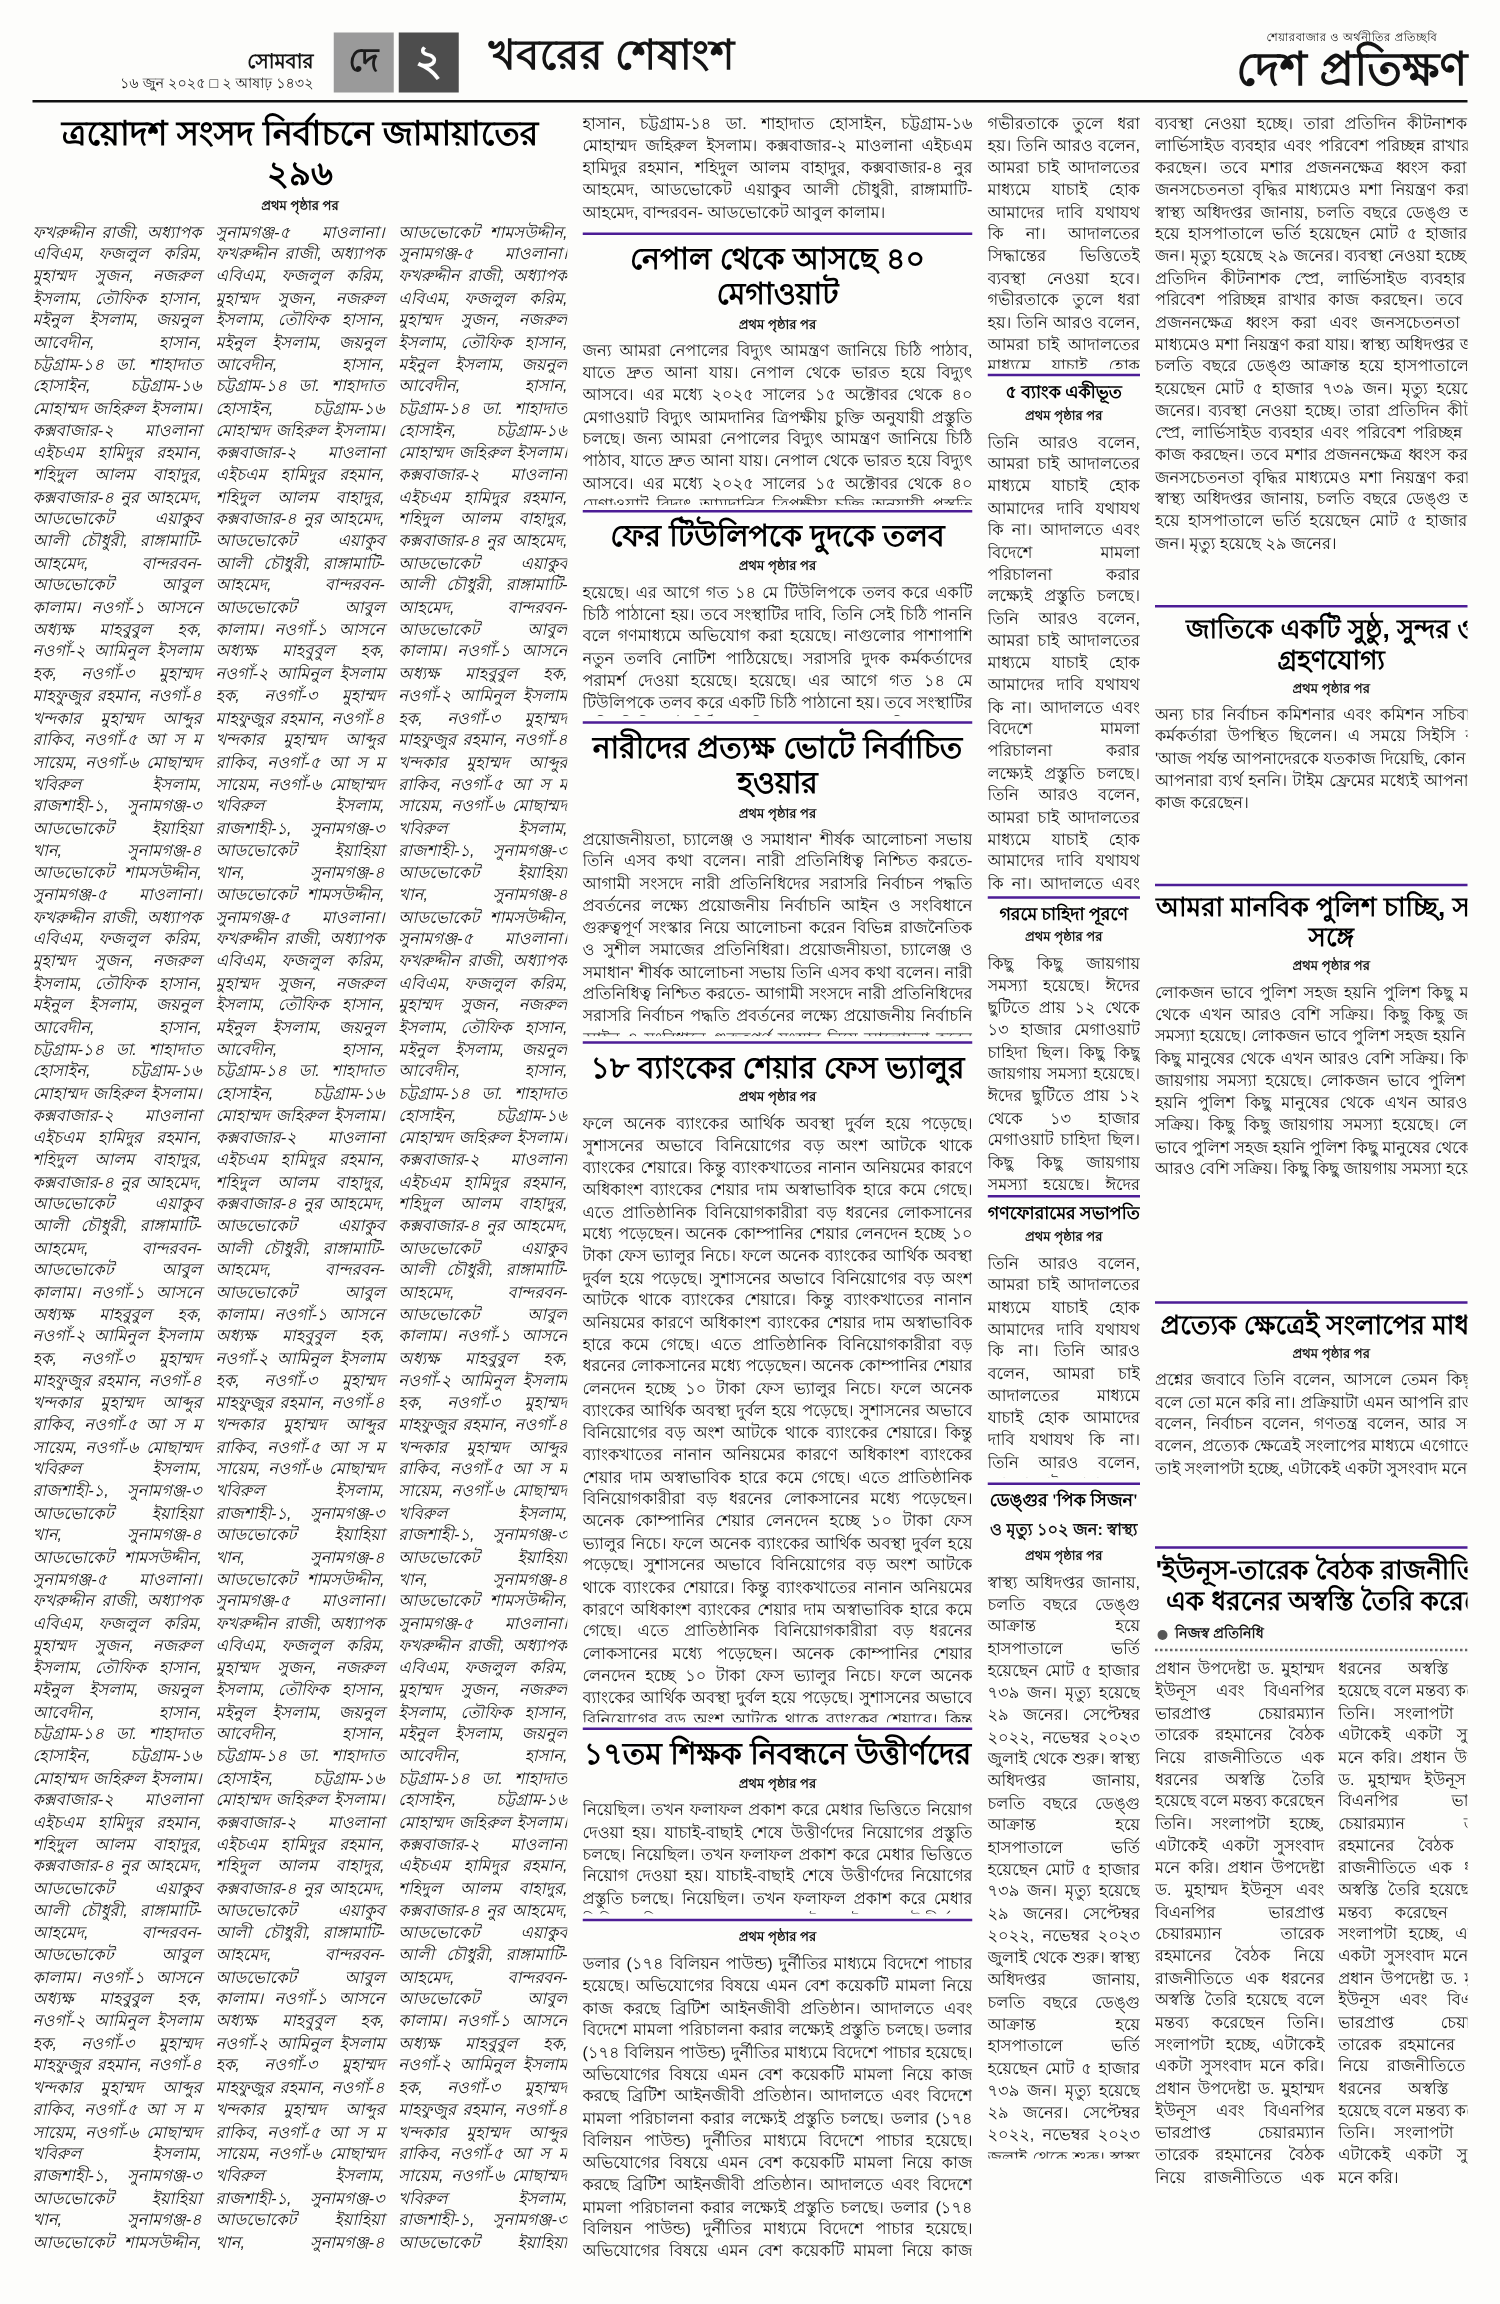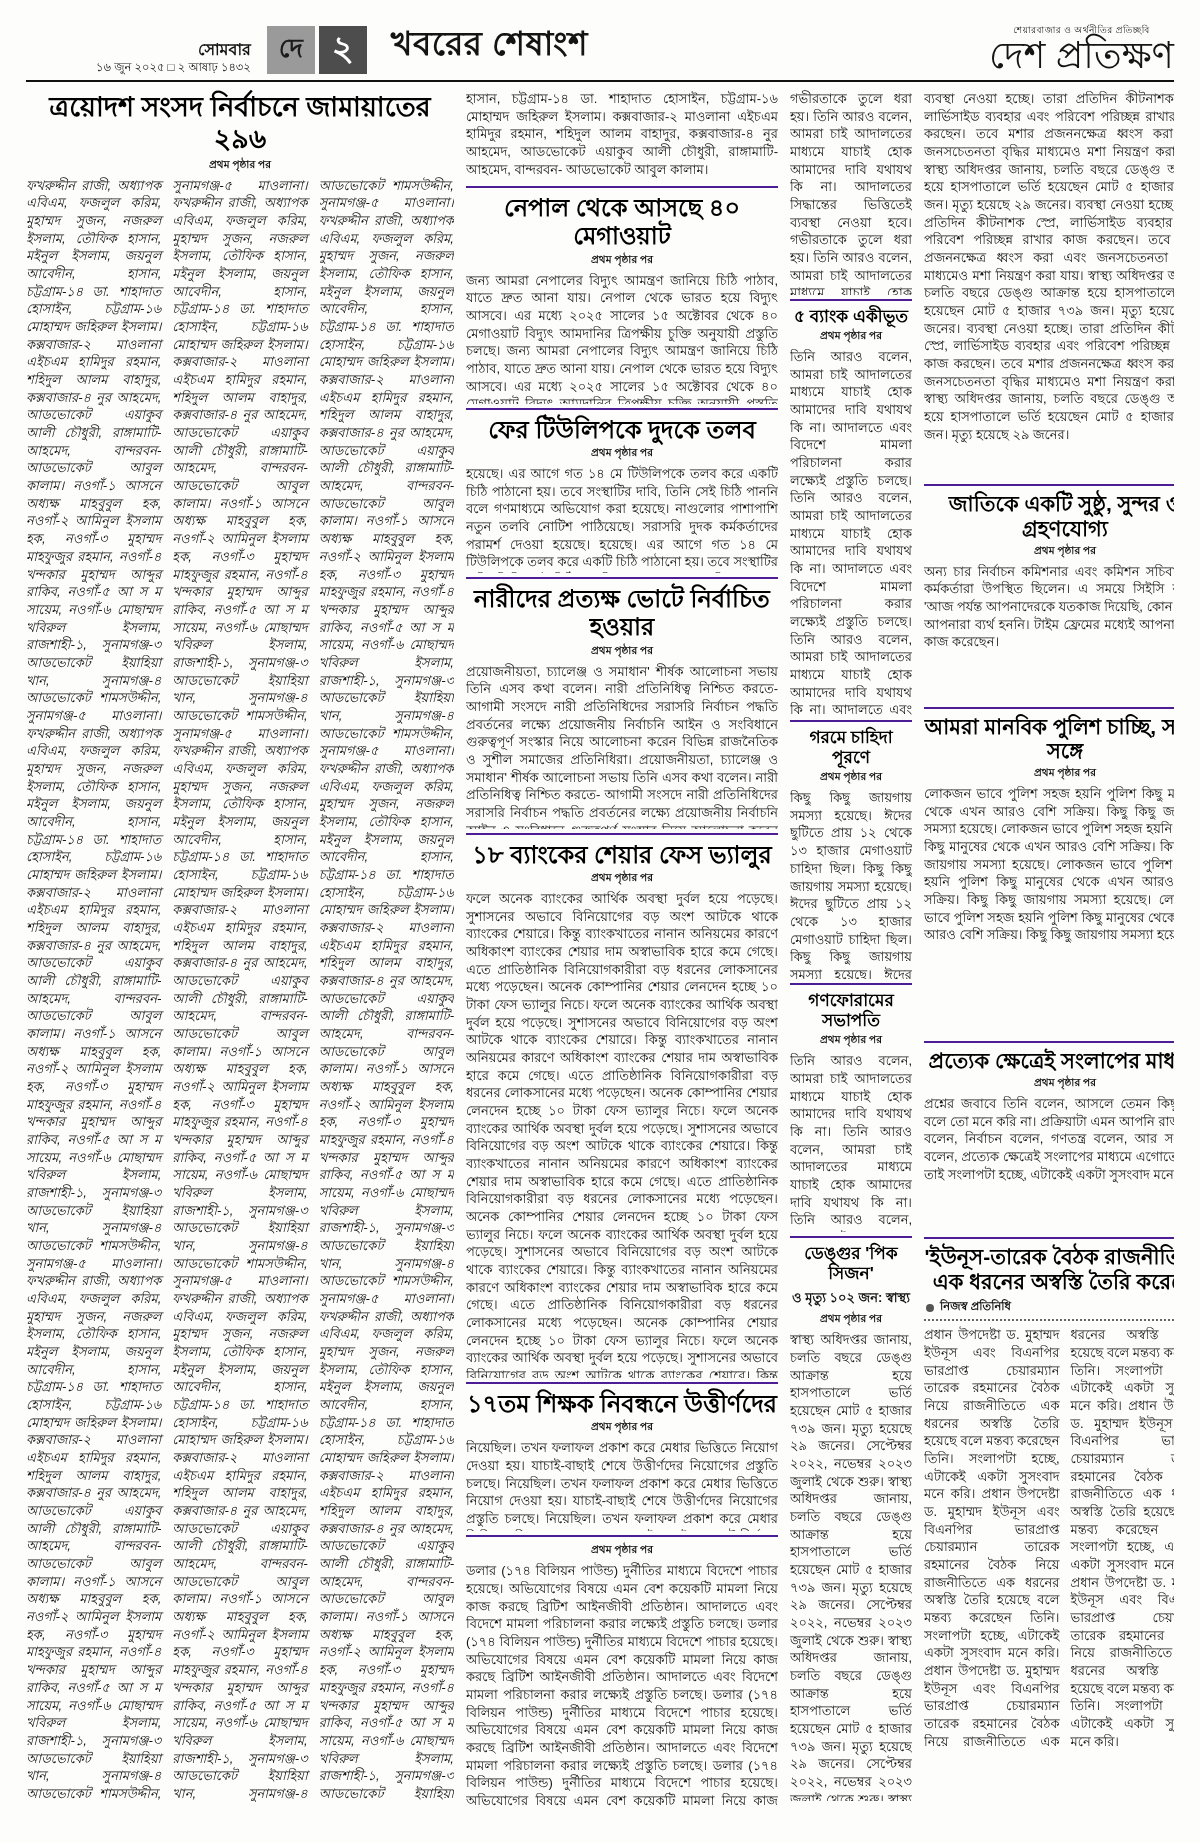--- a/index.html
+++ b/index.html
@@ -13,31 +13,31 @@
   .hdr-date{margin-left:70px;text-align:right;line-height:1.25;}
   .hdr-day{font-weight:bold;font-size:16px;}
   .hdr-dateline{font-size:11.5px;white-space:nowrap;}
   .tiles{display:flex;margin:0 10px 0 16px;}
   .tile{width:48px;height:48px;display:flex;align-items:center;justify-content:center;}
   .tile.mono{background:#9a9a9a;color:#1c1c1c;font-size:26px;font-weight:bold;margin-right:4px;}
   .tile.pagenum{background:#4d4d4d;color:#fff;font-size:34px;font-weight:bold;}
   .section-title{font-size:33px;font-weight:bold;letter-spacing:.5px;margin-left:14px;white-space:nowrap;}
   .masthead{margin-left:auto;text-align:center;line-height:1;}
   .masthead .tagline{font-size:9px;letter-spacing:.5px;margin-bottom:2px;}
-  .masthead .name{font-size:37px;font-weight:normal;white-space:nowrap;}
+  .masthead .name{font-size:37px;font-weight:bold;white-space:nowrap;}
   
   .grid{display:grid;grid-template-columns:428px 312px 122px 282px;column-gap:12px;margin-top:8px;height:1718px;overflow:hidden;}
   .band{overflow:hidden;}
   .article{overflow:hidden;}
   .article + .article{border-top:2px solid #4c1d95;margin-top:4px;padding-top:4px;}
   h2.headline{font-weight:bold;text-align:center;color:#000;margin:2px 0 0 0;line-height:1.18;}
   .hl-xl{font-size:27px;}
   .hl-lg{font-size:24px;}
   .hl-md{font-size:21px;}
-  .hl-sm{font-size:17px;}
+  .hl-sm{font-size:14px;font-family:Liberation Serif, serif;}
   .continued{font-size:10.5px;font-weight:600;text-align:center;margin:1px 0 3px 0;}
   .body-text{font-size:13px;line-height:1.36;text-align:justify;overflow:hidden;}
   .pretext{border-top:none !important;}
   .cols3{column-count:3;column-gap:11px;font-style:italic;}
   .cols2{column-count:2;column-gap:11px;}
   .byline{display:flex;align-items:center;font-size:11.5px;font-weight:bold;margin:4px 0 2px 2px;}
   .byline .dot{width:8px;height:8px;border-radius:50%;background:#555;margin-right:6px;flex:0 0 auto;}
   .dotted-rule{border-bottom:2px dotted #666;margin:2px 0 5px 0;}
   .subhead{font-size:13px;font-weight:bold;text-align:center;margin:4px 0 2px 0;}
 </style>

